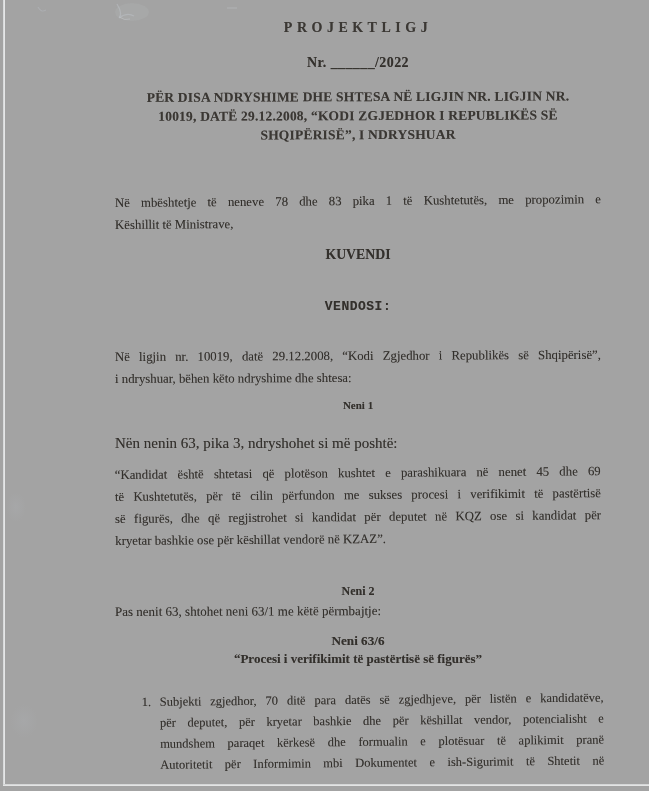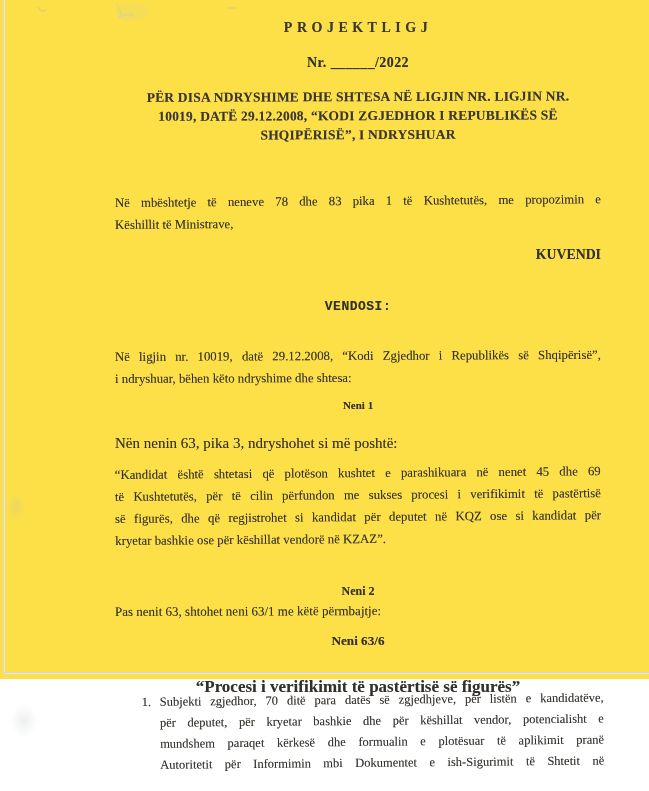--- a/index.html
+++ b/index.html
@@ -1,21 +1,21 @@
 <!DOCTYPE html>
 <html><head>
 <meta charset="utf-8">
 <style>
   * { margin:0; padding:0; box-sizing:border-box; }
   html,body { background:#ffffff; }
   body { width:649px; height:791px; overflow:hidden; }
 
   .page {
-    position:relative; width:649px; height:679px;
-    background:#fde047;
+    position:relative; width:649px; height:791px;
+    background:#a3a3a3;
     font-family:"Liberation Serif","DejaVu Serif",serif;
     color:#33302c;
   }
 
   
   .edge-left  { position:absolute; left:3px; top:0; bottom:5px; width:2px;
                 background:linear-gradient(to right,#d2d4d5,#ecedee); }
   .edge-bottom{ position:absolute; left:3px; right:0; bottom:5px; height:2px;
                 background:linear-gradient(to bottom,#cdcfd0,#eaebeb); }
 
@@ -35,33 +35,33 @@
 
   .pl { display:block; }                       
   .j  { text-align:justify; text-align-last:justify; }
 
   .b-kind     { top:20px;  font-size:14px;   letter-spacing:4.5px; color:#3b3834; }
   .b-nr       { top:55px;  font-size:14px;   letter-spacing:.4px; }
   .b-title    { top:88px;  font-size:13.5px; line-height:19px; letter-spacing:.2px;
                 transform:rotate(-.2deg); transform-origin:0 50%; color:#3a3733; }
   .b-preamble { top:192px; font-size:12.8px; line-height:22px;
                 transform:rotate(-.45deg); transform-origin:0 50%; }
-  .b-issuer   { top:245px; font-size:13.8px; line-height:19px;text-align:right; }
+  .b-issuer   { top:245px; font-size:13.8px; line-height:19px; }
   .b-vendosi  { top:299px; font-size:13px; letter-spacing:.5px;font-family:Liberation Mono, monospace; }
   .b-intro    { top:346px; font-size:12.8px; line-height:22px;
                 transform:rotate(-.25deg); transform-origin:0 50%; }
   .b-neni1    { top:399px; font-size:11px; }
   .b-lead1    { top:435px; font-size:15px; }
   .b-quote    { top:464px; font-size:12.8px; line-height:22px;
                 transform:rotate(-.45deg); transform-origin:0 50%; }
   .b-neni2    { top:584px; font-size:12px; }
   .b-lead2    { top:604px; font-size:13px;
                 transform:rotate(-.2deg); transform-origin:0 50%; }
   .b-neni631  { top:633px; font-size:13.2px; }
-  .b-subtitle { top:677px; font-size:17px; }
+  .b-subtitle { top:651px; font-size:13px; }
 
   .b-list { top:692px; left:27px; width:462px; font-size:12.5px; line-height:21px;
             transform:rotate(-.55deg); transform-origin:0 50%; }
   .li      { display:flex; }
   .li-num  { flex:0 0 18px; width:18px; }
   .li-text { flex:1; }
   .ln      { display:block; }
 </style>
 </head>
 <body>

